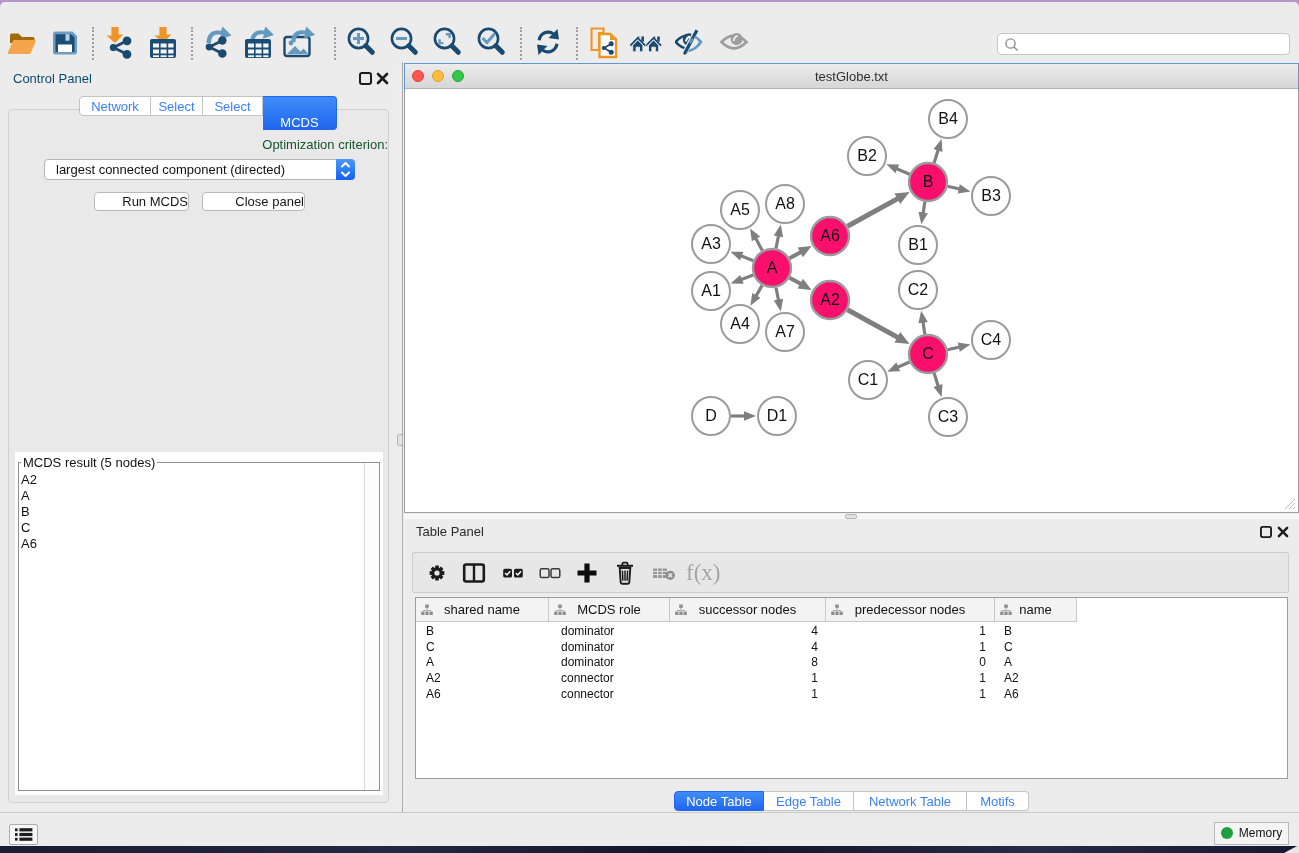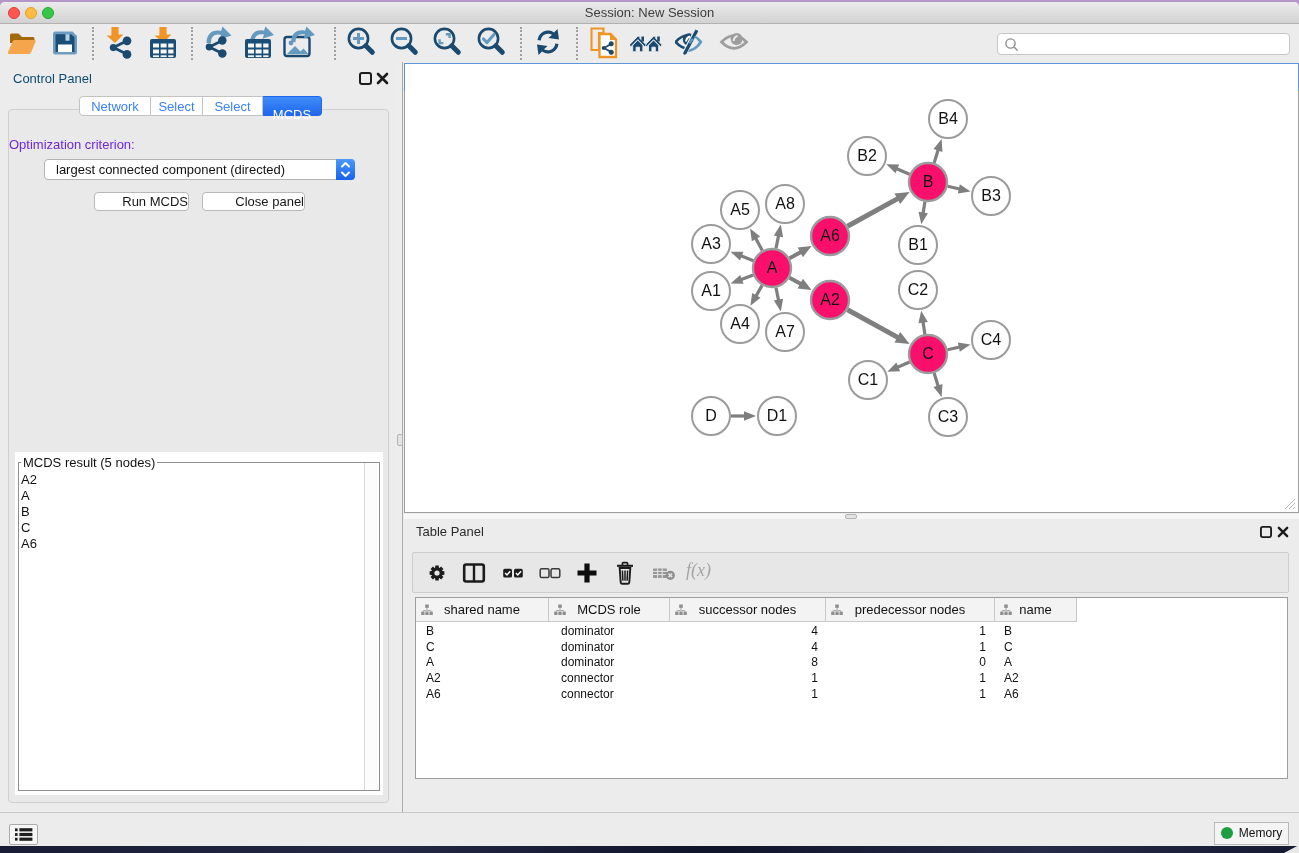--- a/index.html
+++ b/index.html
@@ -23,21 +23,21 @@
 #cp { left:0; top:60px; width:396px; height:755px; background:#ececec; border-right:1px solid #dadada;}
 #cp-title { left:13px; top:9px; font-size:13px; color:#0c4a6e; }
 #cp-content { left:8px; top:47px; width:381px; height:694px; background:#e9e9e9;
   border:1px solid #d0d0d0; border-radius:4px; }
 .tabbar { display:flex; z-index:3; }
 .tab { height:20px; line-height:19px; font-size:13px; color:#3b82f6; background:#fff;
   border:1px solid #c3c3c3; border-left:none; padding:0 14px; text-align:center;}
 .tab.first { border-left:1px solid #c3c3c3; border-radius:4px 0 0 4px; }
 .tab.last { border-radius:0 4px 4px 0; }
 .tab.sel { background:linear-gradient(#3f8df8,#2066ee); color:#fff; border-color:#2066ee; }
-#opt-label { left:0; top:27px; width:100%; text-align:left; font-size:13px; color:#6d28d9;}
+#opt-label { left:0; top:27px; width:100%; text-align:right; font-size:13px; color:#14532d;}
 #dropdown { left:35px; top:49px; width:311px; height:21px; background:#fff;
   border:1px solid #b4b4b4; border-radius:4px; font-size:13px; color:#111;
   line-height:19px; padding-left:11px; }
 #dd-step { right:-1px; top:-1px; width:19px; height:21px; border-radius:0 4px 4px 0;
   background:linear-gradient(#4b99f9,#1562ed); }
 .btn { height:19px; line-height:17px; background:#fff; border:1px solid #b9b9b9;
   border-radius:4px; font-size:13px; color:#161616; text-align:right; }
 #btn-run { left:85px; top:82px; width:95px; }
 #btn-close { left:193px; top:82px; width:103px; }
 
@@ -80,26 +80,20 @@
   border:1px solid #ababab; border-radius:2px; }
 #membtn { left:1214px; top:9px; width:75px; height:23px; background:#f4f4f4;
   border:1px solid #b9b9b9; font-size:12px; color:#111; line-height:21px; text-align:center;}
 #bottomstrip { left:0; top:846px; width:1299px; height:7px;
   background:linear-gradient(90deg,#181c34,#232844 30%,#10142a 55%,#262b48 80%,#151931); }
 </style>
 </head>
 <body>
 <div class="abs" id="topstrip"></div>
 <div class="abs" id="app">
-  <div class="abs" id="titlebar">
-    <div class="abs tl t1"></div>
-      <div class="abs tl t2"></div>
-      <div class="abs tl t3"></div>
-    <div class="abs" id="titletext">Session: New Session</div>
-  </div>
   <div class="abs" id="toolbar">
 
     <svg class="abs" style="left:4px;top:2px" width="34" height="34" viewBox="0 0 34 34">
         <path d="M6 9 a1.5 1.5 0 0 1 1.5-1.5 h7 l3.5 3.5 h11 a1.5 1.5 0 0 1 1.5 1.5 V17 H6 Z" fill="#a36a0c"></path>
 <path d="M5.2 28 a1.3 1.3 0 0 1 -1.2-1.8 L8.6 15.4 A2.2 2.2 0 0 1 10.6 14 h19.8 a1.3 1.3 0 0 1 1.2 1.8 L27 26.6 A2.2 2.2 0 0 1 25 28 Z" fill="#f5a54b"></path>
       </svg>
     <svg class="abs" style="left:48px;top:2px" width="34" height="34" viewBox="0 0 34 34">
         <path d="M5 8 a2.5 2.5 0 0 1 2.5-2.5 h17 L29 10 v16 a2.5 2.5 0 0 1 -2.5 2.5 h-19 A2.5 2.5 0 0 1 5 26 Z" fill="#6d9cc0"></path>
 <path d="M7.5 8.2 h15.5 l3.5 3 V26 h-19 z" fill="#1a4e76"></path>
 <rect x="17.5" y="8.2" width="4" height="6.5" fill="#b8d2e4"></rect>
@@ -266,21 +260,21 @@
     <svg class="abs" style="left:359px;top:10px" width="13" height="13" viewBox="0 0 13 13">
         <rect x="1" y="1" width="11" height="11" rx="2" fill="none" stroke="#1b1b1b" stroke-width="2"></rect>
       </svg>
     <svg class="abs" style="left:376px;top:10px" width="13" height="13" viewBox="0 0 13 13">
         <path d="M2 2 L11 11 M11 2 L2 11" stroke="#1b1b1b" stroke-width="2.6" stroke-linecap="round"></path>
       </svg>
     <div class="abs tabbar" style="left:79px; top:34px;">
       <div class="tab first" style="width:72px;padding:0">Network</div>
         <div class="tab" style="width:52px;padding:0">Select</div>
         <div class="tab" style="width:60px;padding:0">Select</div>
-        <div class="tab sel last" style="width:59px;padding:8px">MCDS</div>
+        <div class="tab sel last" style="width:74px;padding:16px">MCDS</div>
     </div>
     <div class="abs" id="cp-content">
       <div class="abs" id="opt-label">Optimization criterion:</div>
       <div class="abs" id="dropdown">largest connected component (directed)
         <div class="abs" id="dd-step">
           <svg width="19" height="21" viewBox="0 0 19 21">
               <path d="M6 7.5 L9.5 4 L13 7.5 M6 13.5 L9.5 17 L13 13.5" fill="none" stroke="#fff" stroke-width="2" stroke-linejoin="round" stroke-linecap="round"></path>
             </svg>
         </div>
       </div>
@@ -299,20 +293,26 @@
     </div>
   </div>
 
   <div class="abs" id="vsplit"></div>
   <div class="abs" id="vgrip"></div>
   <div class="abs" id="hsplit"></div>
   <div class="abs" id="hgrip"></div>
   <div class="abs" id="netwin">
     <div class="abs" style="left:-1px;top:-1px;width:1px;height:28px;background:#5f97d5"></div>
     <div class="abs" style="right:-1px;top:-1px;width:1px;height:28px;background:#5f97d5"></div>
+    <div class="abs" id="net-titlebar">
+      <div class="abs tl t1"></div>
+        <div class="abs tl t2"></div>
+        <div class="abs tl t3"></div>
+      <div class="abs" id="net-title">testGlobe.txt</div>
+    </div>
     <svg class="abs" id="netcanvas" width="893" height="424" viewBox="0 0 893 424" font-family="Liberation Sans, sans-serif">
 <line x1="348.3" y1="187.1" x2="335.0" y2="192.1" stroke="#7f7f7f" stroke-width="3.2"></line>
 <polygon points="325.6,195.6 335.2,186.9 338.6,195.8" fill="#7f7f7f"></polygon>
 <line x1="348.4" y1="172.7" x2="334.8" y2="167.3" stroke="#7f7f7f" stroke-width="3.2"></line>
 <polygon points="325.5,163.7 338.4,163.7 335.0,172.5" fill="#7f7f7f"></polygon>
 <line x1="357.1" y1="197.4" x2="350.4" y2="209.1" stroke="#7f7f7f" stroke-width="3.2"></line>
 <polygon points="345.4,217.8 347.2,205.0 355.5,209.7" fill="#7f7f7f"></polygon>
 <line x1="357.3" y1="162.5" x2="350.0" y2="149.1" stroke="#7f7f7f" stroke-width="3.2"></line>
 <polygon points="345.1,140.4 355.1,148.6 346.8,153.2" fill="#7f7f7f"></polygon>
 <line x1="371.0" y1="199.6" x2="373.8" y2="213.6" stroke="#7f7f7f" stroke-width="3.2"></line>
@@ -438,21 +438,21 @@
           <rect x="4" y="10.4" width="14" height="9.6" rx="0.8" fill="#969696"></rect>
 <g stroke="#e7e7e7" stroke-width="1">
             <line x1="4" y1="13.4" x2="18" y2="13.4"></line>
             <line x1="4" y1="16.6" x2="18" y2="16.6"></line>
             <line x1="8.6" y1="10.4" x2="8.6" y2="20"></line>
             <line x1="13.2" y1="10.4" x2="13.2" y2="20"></line>
           </g>
 <circle cx="21.3" cy="17.3" r="4.6" fill="#8e8e8e"></circle>
           <path d="M19.5 15.5 l3.6 3.6 M23.1 15.5 l-3.6 3.6" stroke="#e7e7e7" stroke-width="1.5"></path>
         </svg>
-      <div class="abs" style="left:273px;top:7px;font-family:'Liberation Serif',serif;font-style:italic;font-size:18px;color:#a5a5a5">f(x)</div>
+      <div class="abs" style="left:273px;top:7px;font-family:'Liberation Serif',serif;font-size:23px;color:#a5a5a5">f(x)</div>
 
     </div>
     <div class="abs" id="tp-table">
       <div class="abs th" style="left:0px;width:133px"><svg width="12" height="12" viewBox="0 0 12 12" style="position:absolute;left:5px;top:6px">
             <g fill="#8f8f8f">
               <rect x="4.2" y="0.5" width="3.6" height="3.4"></rect>
               <rect x="0.2" y="7.6" width="3.3" height="3.4"></rect>
               <rect x="4.35" y="7.6" width="3.3" height="3.4"></rect>
               <rect x="8.5" y="7.6" width="3.3" height="3.4"></rect>
               <path d="M5.6 3.9 h0.8 v2 h-0.8 z"></path>
@@ -519,20 +519,26 @@
         <div class="abs td" style="left:145px;top:73px">connector</div>
         <div class="abs td" style="left:254px;top:73px;width:148px;text-align:right">1</div>
         <div class="abs td" style="left:410px;top:73px;width:160px;text-align:right">1</div>
         <div class="abs td" style="left:588px;top:73px">A2</div>
         <div class="abs td" style="left:10px;top:89px">A6</div>
         <div class="abs td" style="left:145px;top:89px">connector</div>
         <div class="abs td" style="left:254px;top:89px;width:148px;text-align:right">1</div>
         <div class="abs td" style="left:410px;top:89px;width:160px;text-align:right">1</div>
         <div class="abs td" style="left:588px;top:89px">A6</div>
     </div>
+    <div class="abs tabbar tabs2">
+      <div class="tab first sel" style="width:90px;padding:0">Node Table</div>
+        <div class="tab" style="width:90px;padding:0">Edge Table</div>
+        <div class="tab" style="width:113px;padding:0">Network Table</div>
+        <div class="tab last" style="width:62px;padding:0">Motifs</div>
+    </div>
   </div>
 
   <div class="abs" id="statusline"></div>
   <div class="abs" id="statusbar">
     <div class="abs" id="listbtn">
       <svg width="27" height="19" viewBox="0 0 27 19" style="position:absolute;left:0;top:0">
           <g fill="#1d1d1d">
             <rect x="5" y="3.4" width="2.6" height="2.8"></rect>
             <rect x="9.4" y="3.2" width="13" height="3.2"></rect>
             <rect x="5" y="8.1" width="2.6" height="2.8"></rect>

